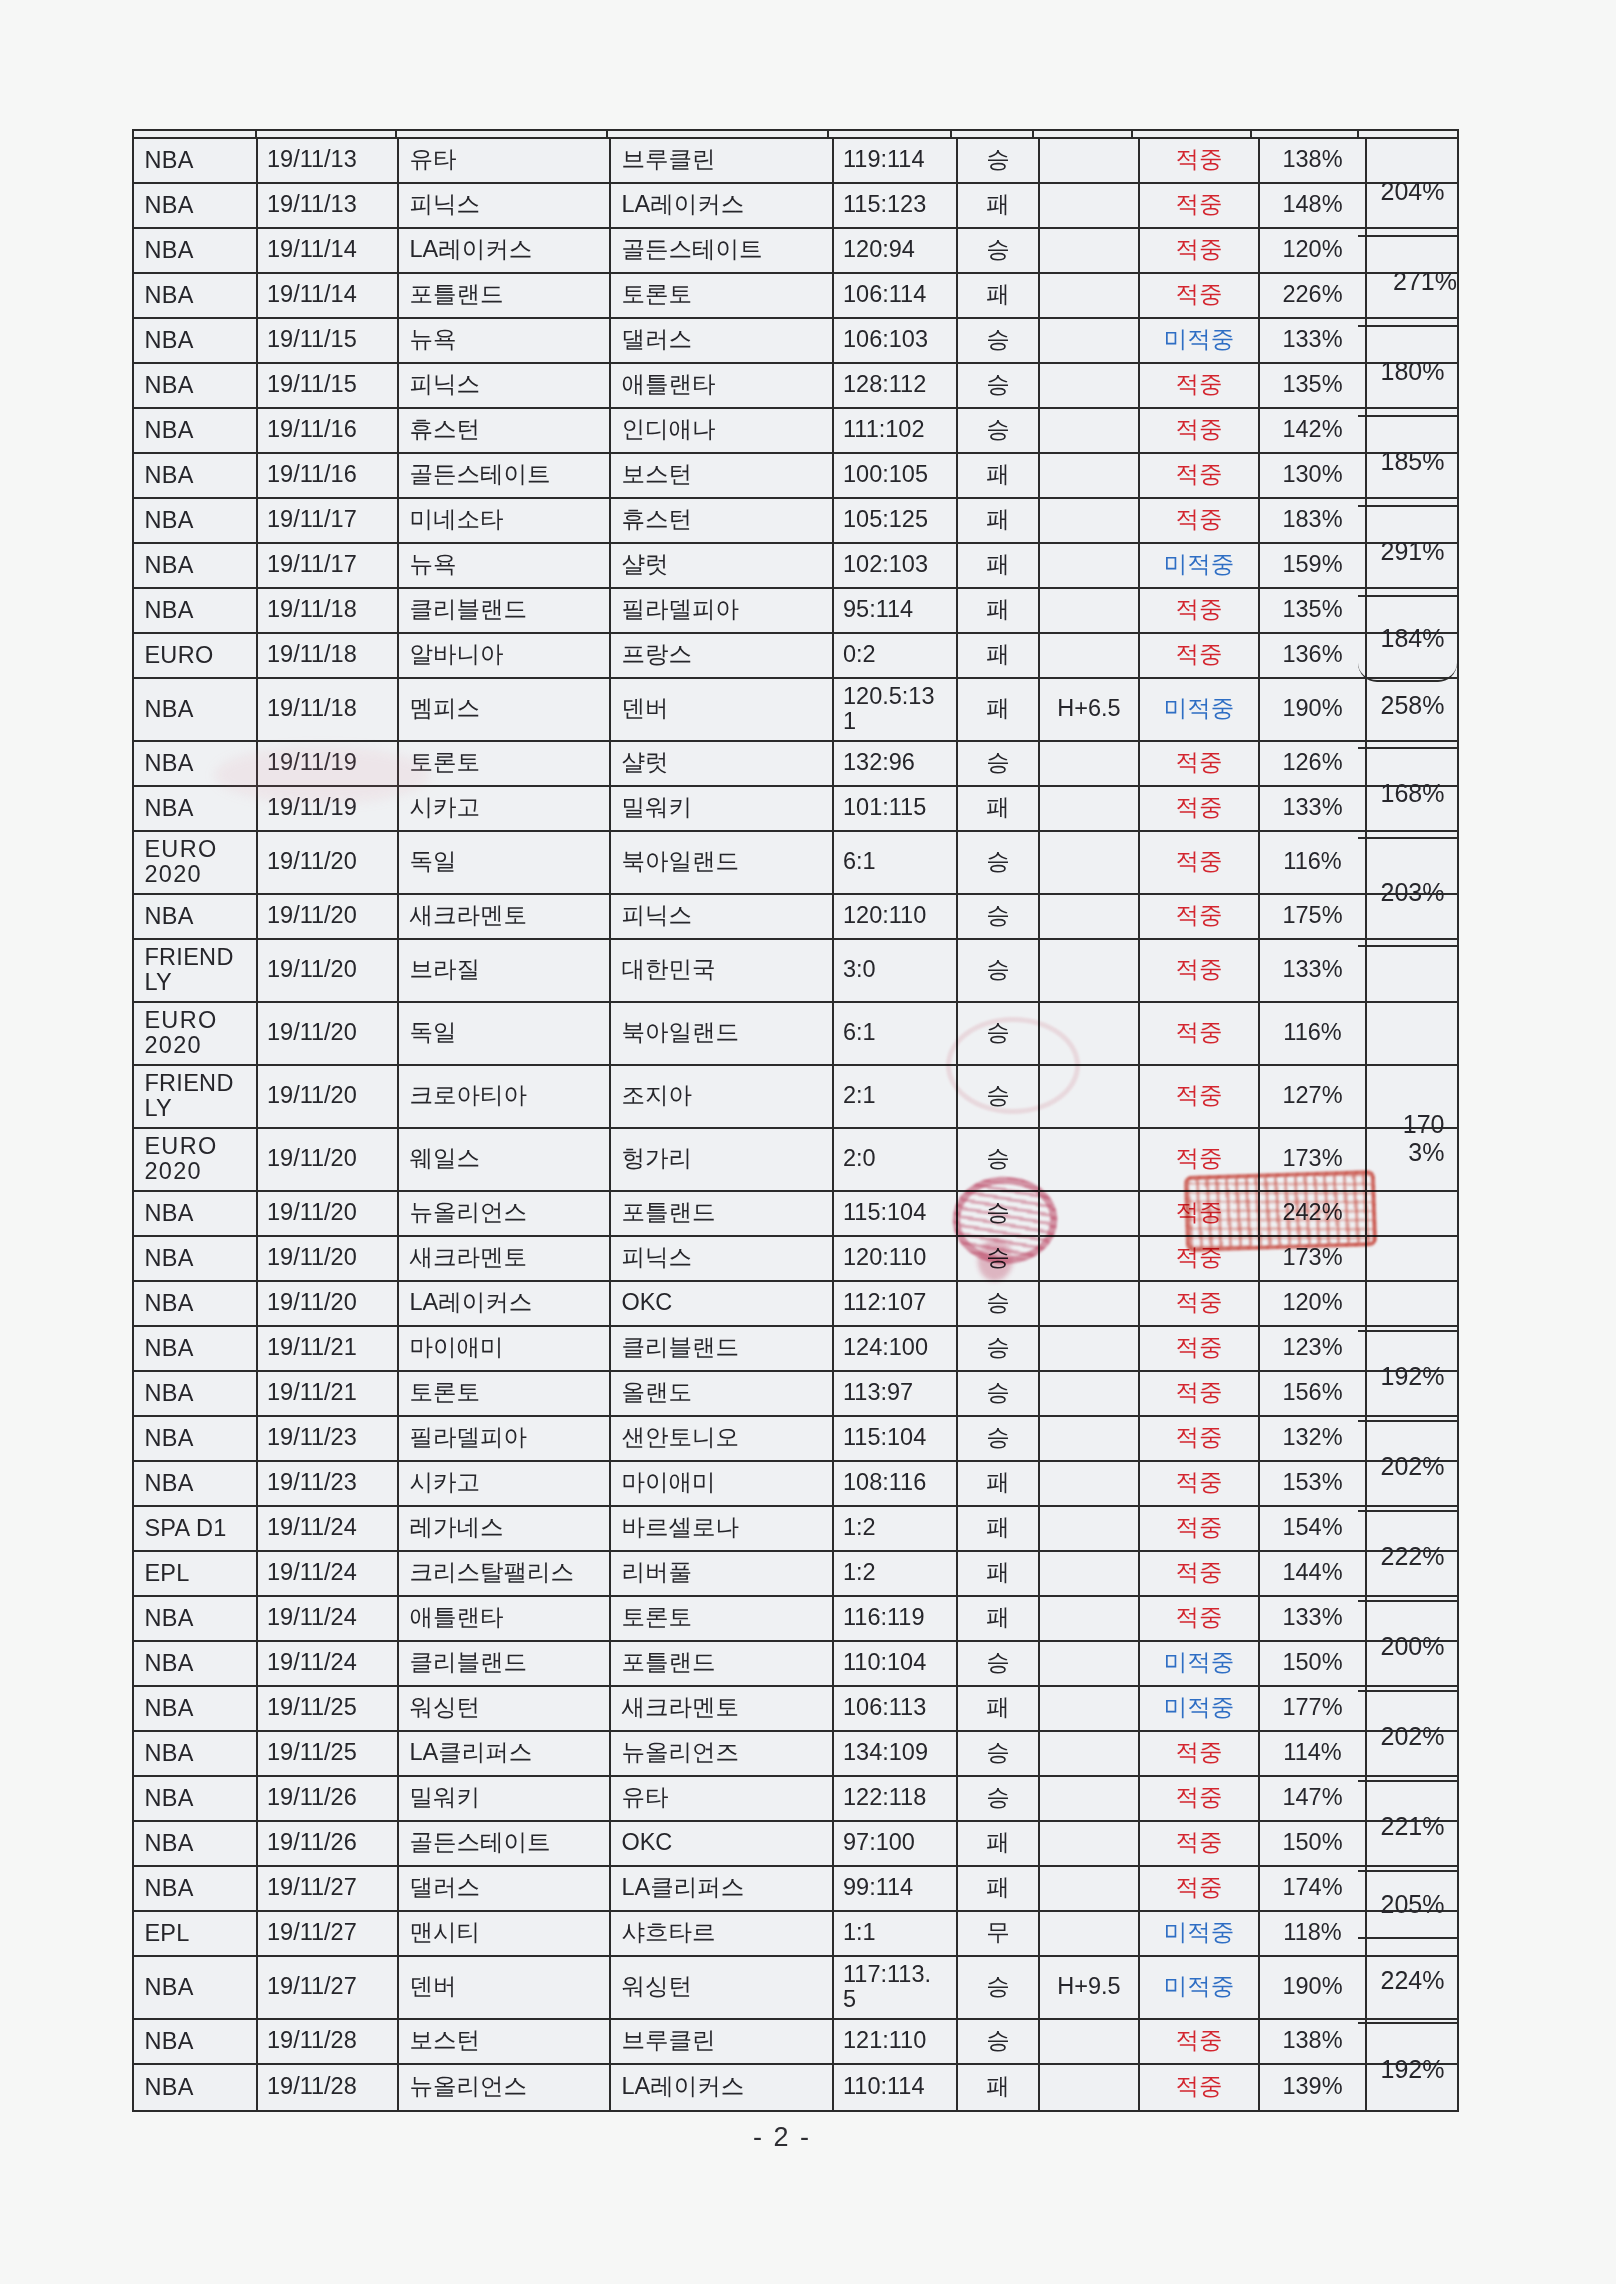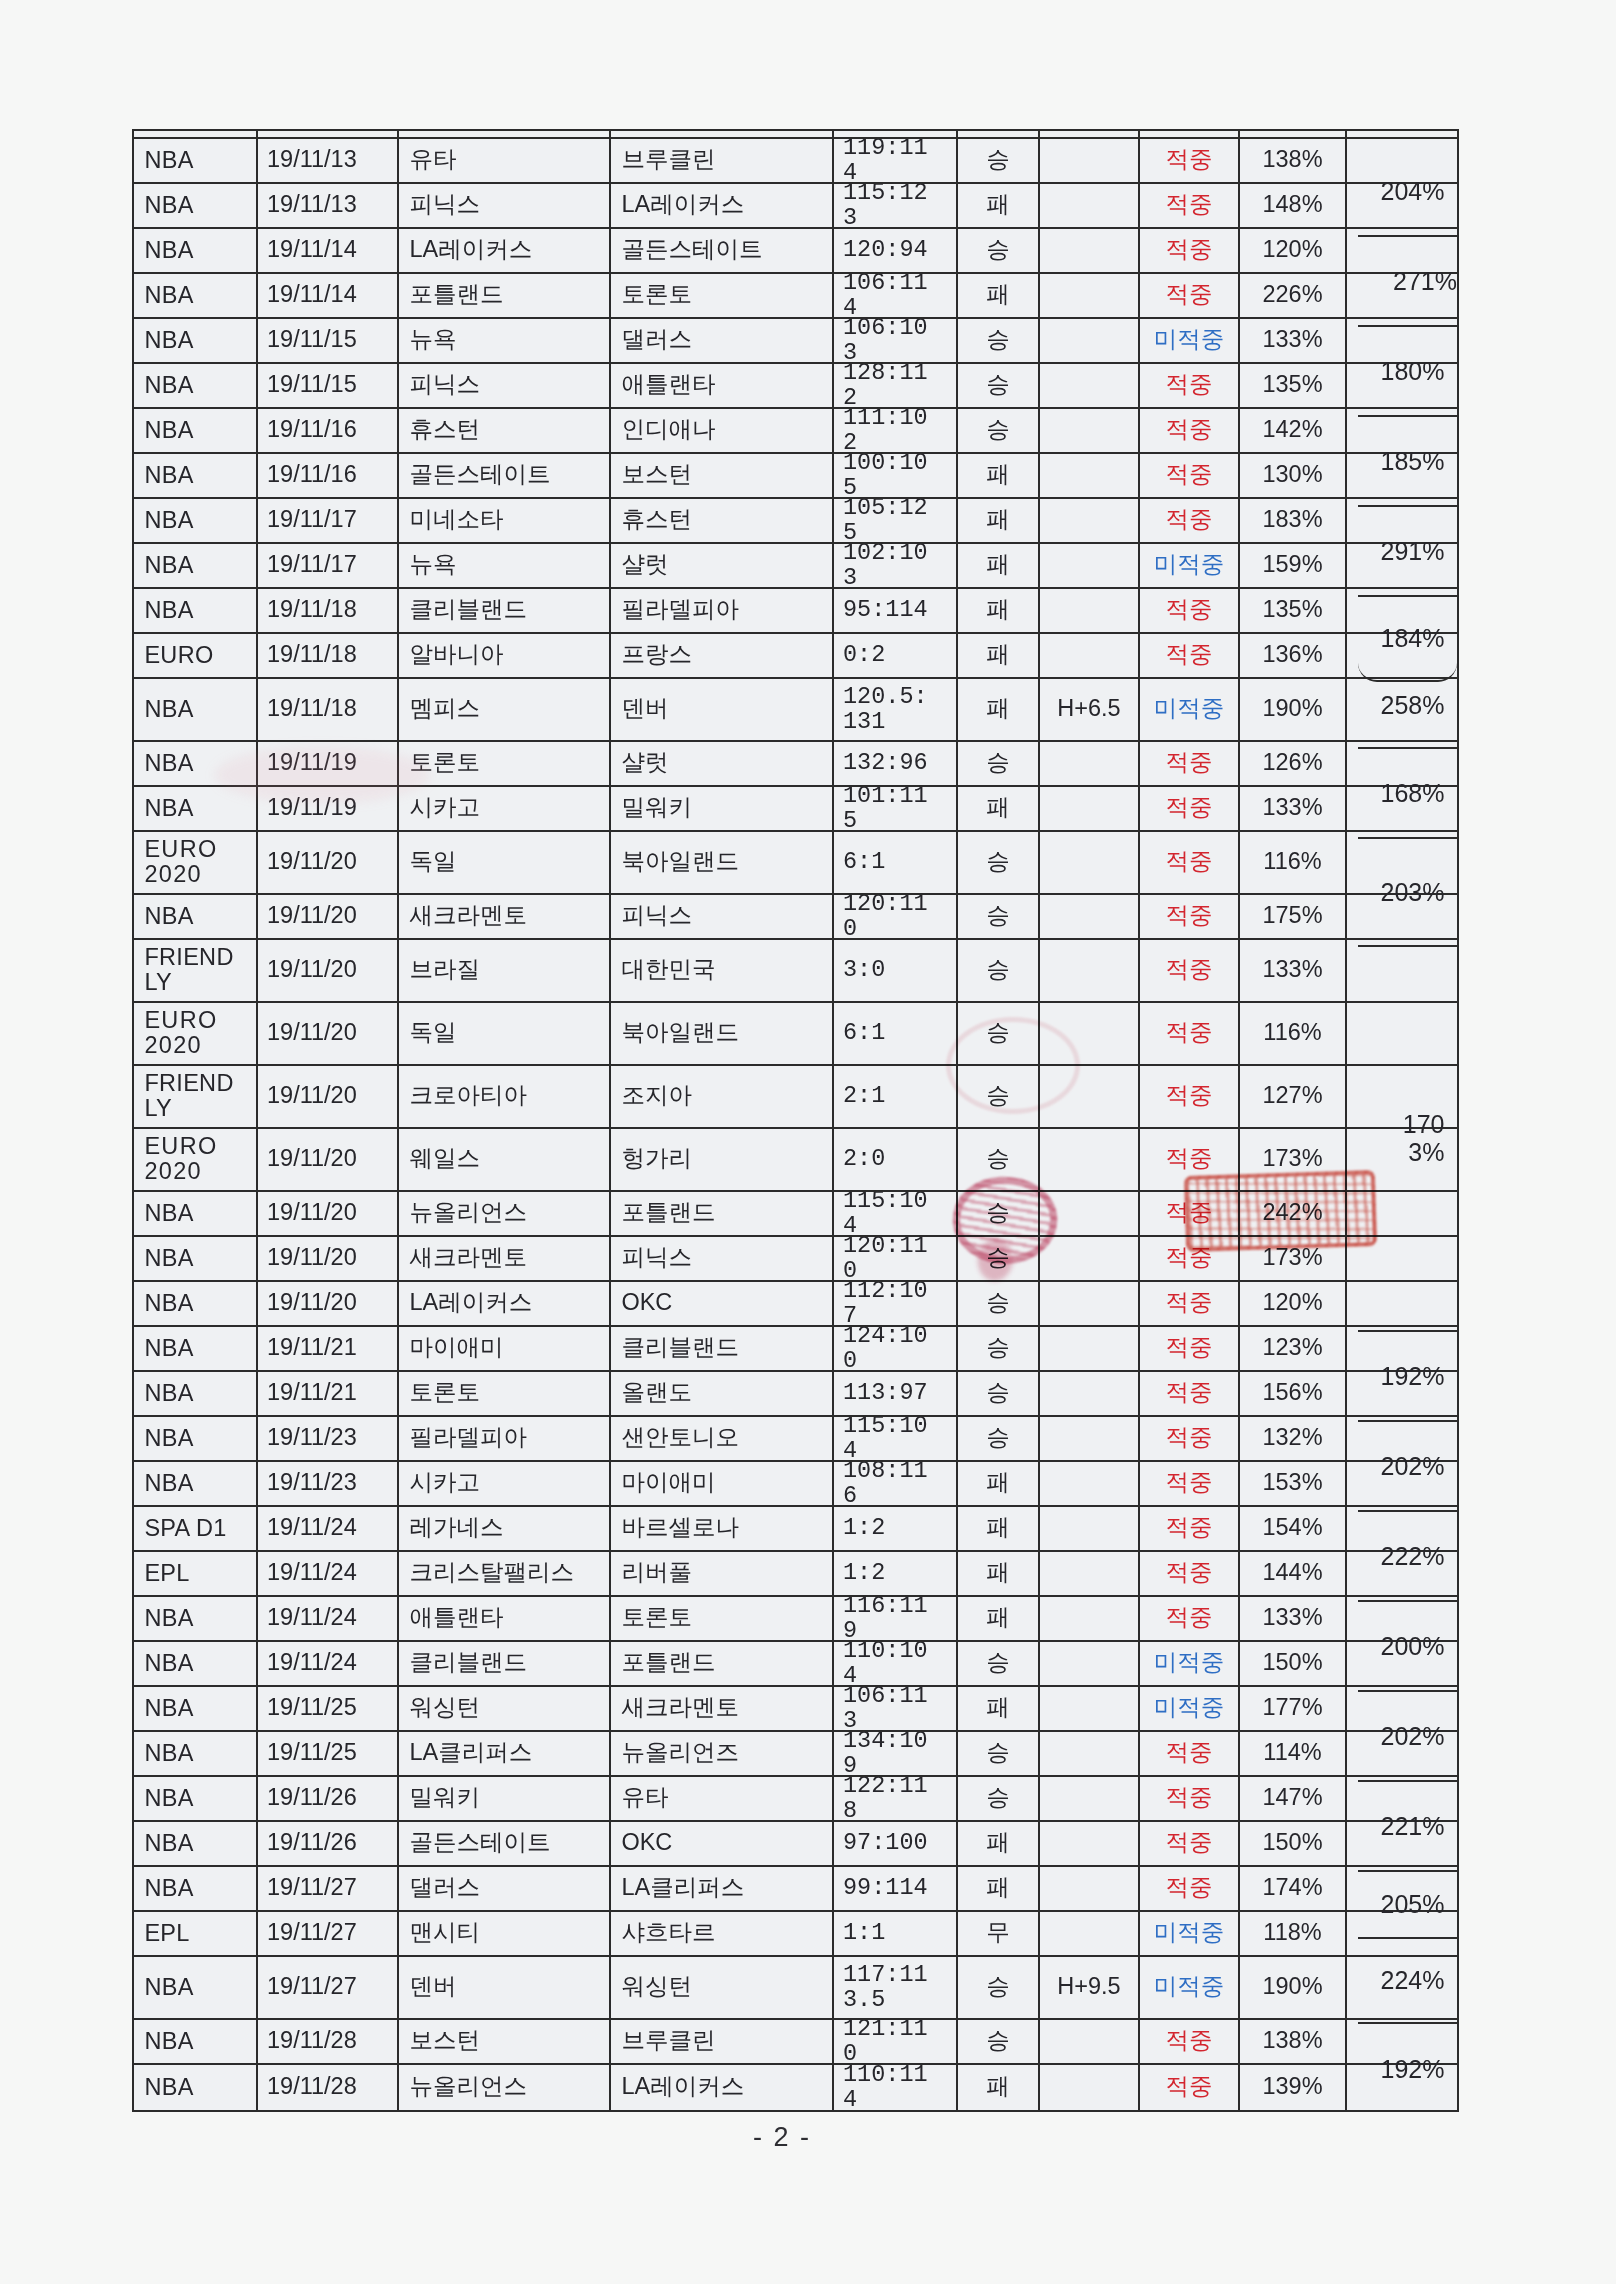--- a/index.html
+++ b/index.html
@@ -40,29 +40,29 @@
     display:flex;align-items:center;font-size:23.5px;line-height:1.1;
     overflow:hidden;white-space:nowrap;
   }
   .c-league{width:124px;}
   .c-date{width:141px;}
   .c-home{width:212px;}
   .c-away{width:223px;}
   .c-score{width:124px;}
   .c-result{width:82px;}
   .c-handicap{width:100px;}
-  .c-hit{width:100px;}
+  .c-hit{width:120px;}
   .c-rate{width:107px;}
   .c-group{width:99px;}
   .row .c-league{padding:0 17px 0 10.4px;white-space:normal;word-break:break-all;line-height:1.08;letter-spacing:0.3px;}
   .row .c-league.spread{letter-spacing:1.3px;}
   .row .c-league.spread::first-line{letter-spacing:8.5px;}
   .row .c-date{padding-left:9px;}
   .row .c-home,.row .c-away{padding-left:10.4px;}
-  .row .c-score{padding:0 20px 0 9px;white-space:normal;word-break:break-all;font-family:Liberation Mono, monospace;}
+  .row .c-score{padding:0 20px 0 9px;white-space:normal;word-break:break-all;}
   .row .c-result,.row .c-handicap,.row .c-rate{justify-content:center;}
   .row .c-hit{justify-content:center;color:var(--hit-red);}
   .row .c-hit.miss{color:var(--miss-blue);}
   .group-col{position:absolute;top:7.8px;left:1224px;width:99px;height:1967px;}
   .gseg{
     position:absolute;left:0;width:100%;box-sizing:border-box;
     border-bottom:2px solid var(--line);
     display:flex;align-items:center;justify-content:center;font-size:25px;
   }
   .gseg span{display:block;width:74px;text-align:right;word-break:break-all;line-height:1.12;}

